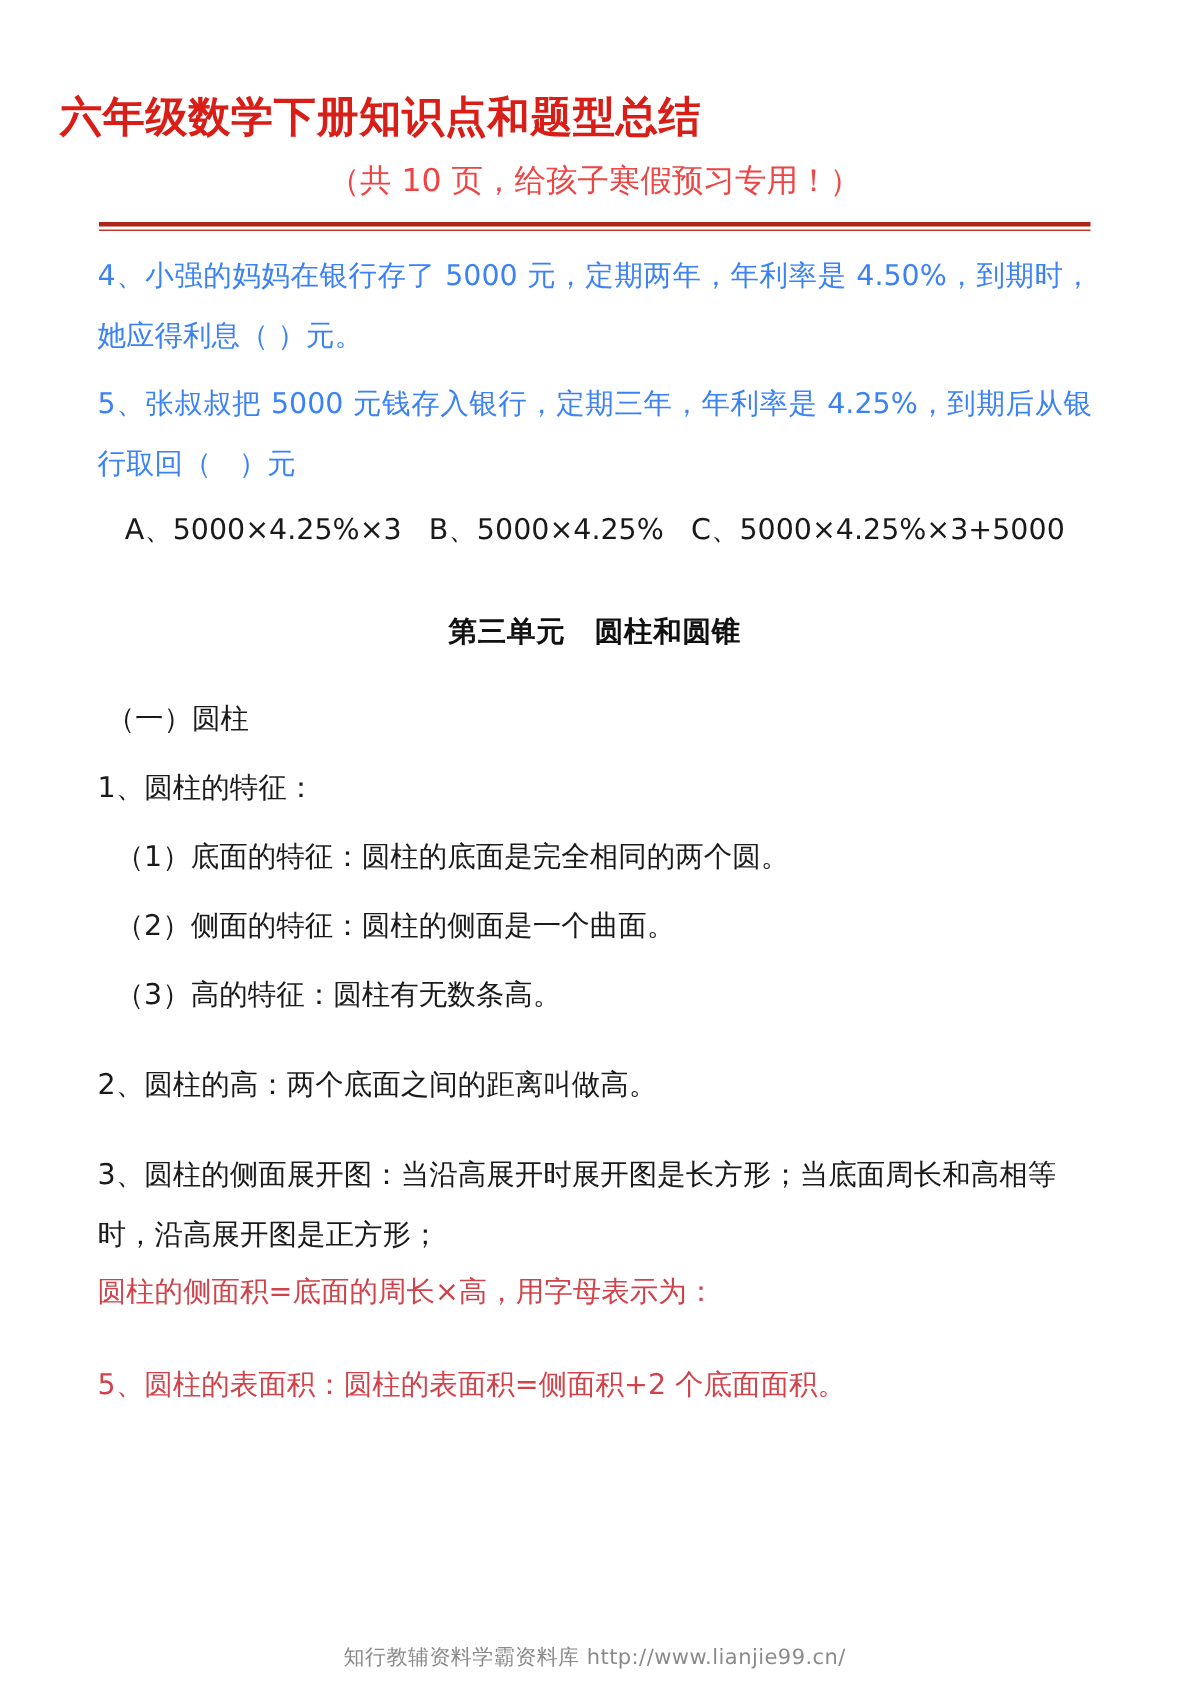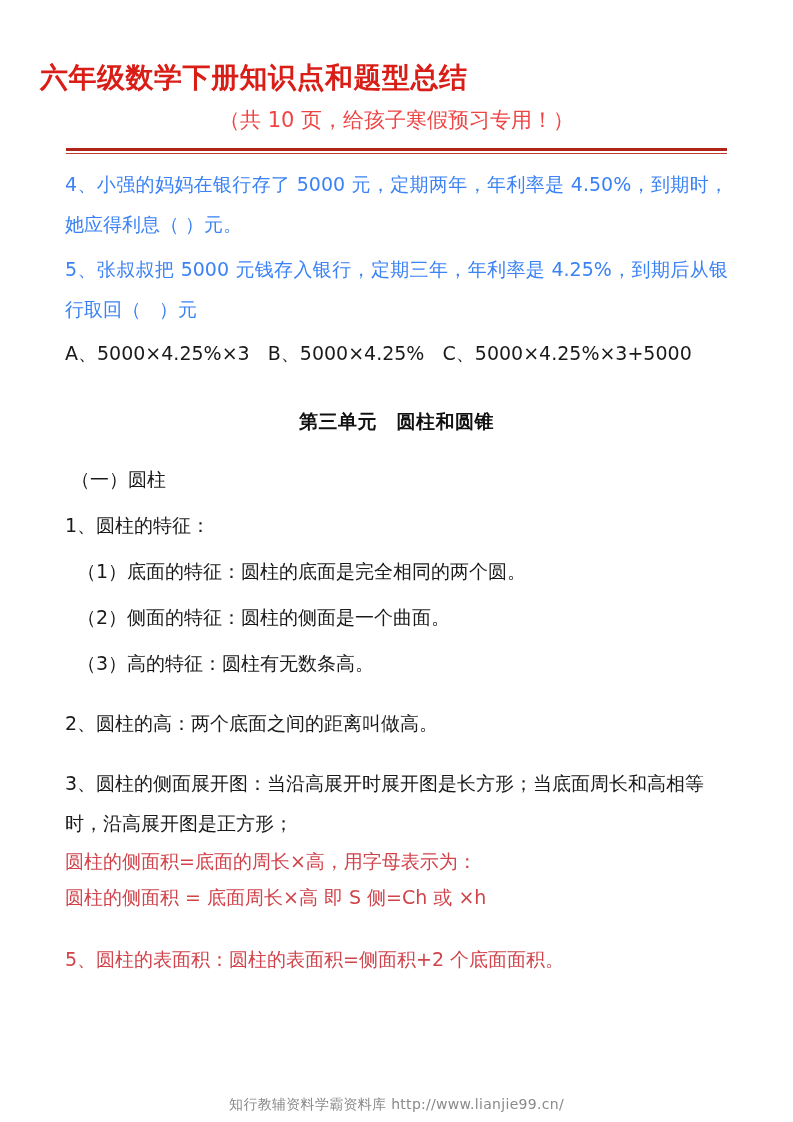--- a/index.html
+++ b/index.html
@@ -69,20 +69,21 @@
   p.line.q-gap {
     padding-top: 5px;
   }
   p.choices {
     margin: 0;
     padding-top: 4px;
     font-size: 19px;
     line-height: 40px;
     color: #1a1a1a;
     white-space: pre;
+    text-align: center;
   }
   h2.unit-heading {
     margin: 0;
     padding-top: 28px;
     text-align: center;
     font-size: 19px;
     font-weight: bold;
     color: #111111;
     line-height: 40px;
     letter-spacing: 0.5px;
@@ -160,21 +161,20 @@
 
     <p class="sub-item gap-sm">（3）高的特征：圆柱有无数条高。</p>
 
     <p class="item gap-md">2、圆柱的高：两个底面之间的距离叫做高。</p>
 
     <p class="item gap-md">3、圆柱的侧面展开图：当沿高展开时展开图是长方形；当底面周长和高相等时，沿高展开图是正方形；</p>
 
 
     <p class="red-line">圆柱的侧面积=底面的周长×高，用字母表示为：</p>
 
-    <p class="red-line">圆柱的侧面积 = 底面周长×高 即 S 侧=Ch 或 ×h</p>
 
     <p class="red-line gap-lg">5、圆柱的表面积：圆柱的表面积=侧面积+2 个底面面积。</p>
 
   </div>
 
   <div class="footer">知行教辅资料学霸资料库 http://www.lianjie99.cn/</div>
 
 </div>
 
 </body></html>

